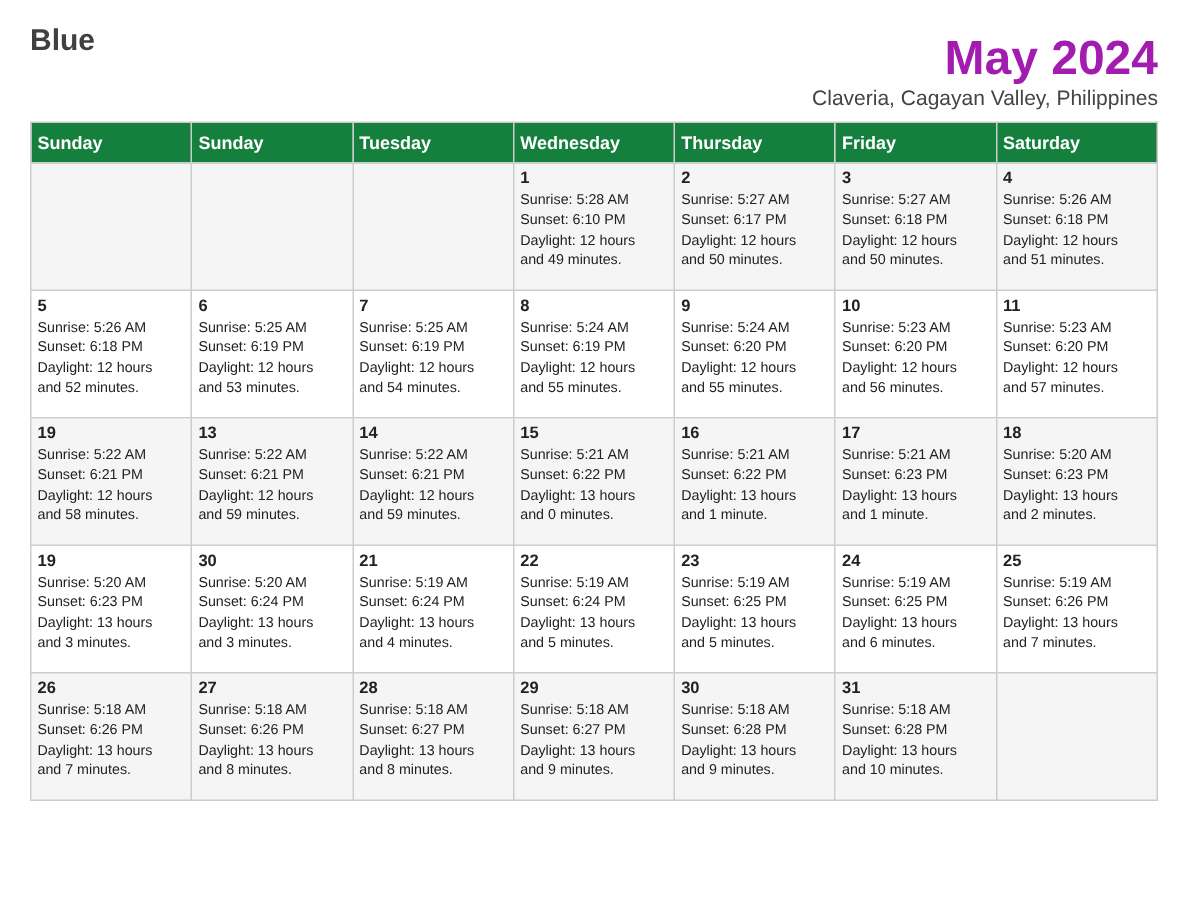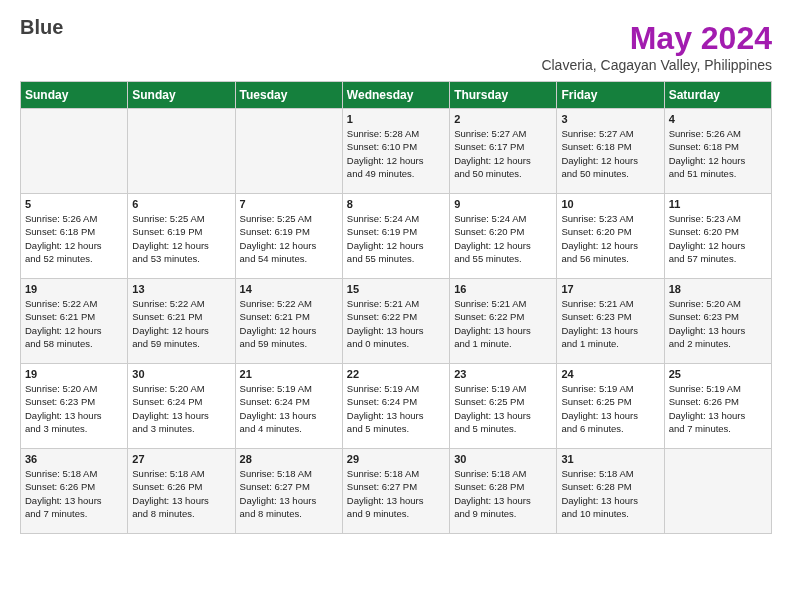--- a/index.html
+++ b/index.html
@@ -284,21 +284,21 @@
         <td>
           <div class="day-number">25</div>
           <div class="day-info" style="white-space: pre-line;">Sunrise: 5:19 AM
 Sunset: 6:26 PM
 Daylight: 13 hours
 and 7 minutes.</div>
         </td>
       </tr>
       <tr>
         <td>
-          <div class="day-number">36</div>
+          <div class="day-number">26</div>
           <div class="day-info" style="white-space: pre-line;">Sunrise: 5:18 AM
 Sunset: 6:26 PM
 Daylight: 13 hours
 and 7 minutes.</div>
         </td>
         <td>
           <div class="day-number">27</div>
           <div class="day-info" style="white-space: pre-line;">Sunrise: 5:18 AM
 Sunset: 6:26 PM
 Daylight: 13 hours

